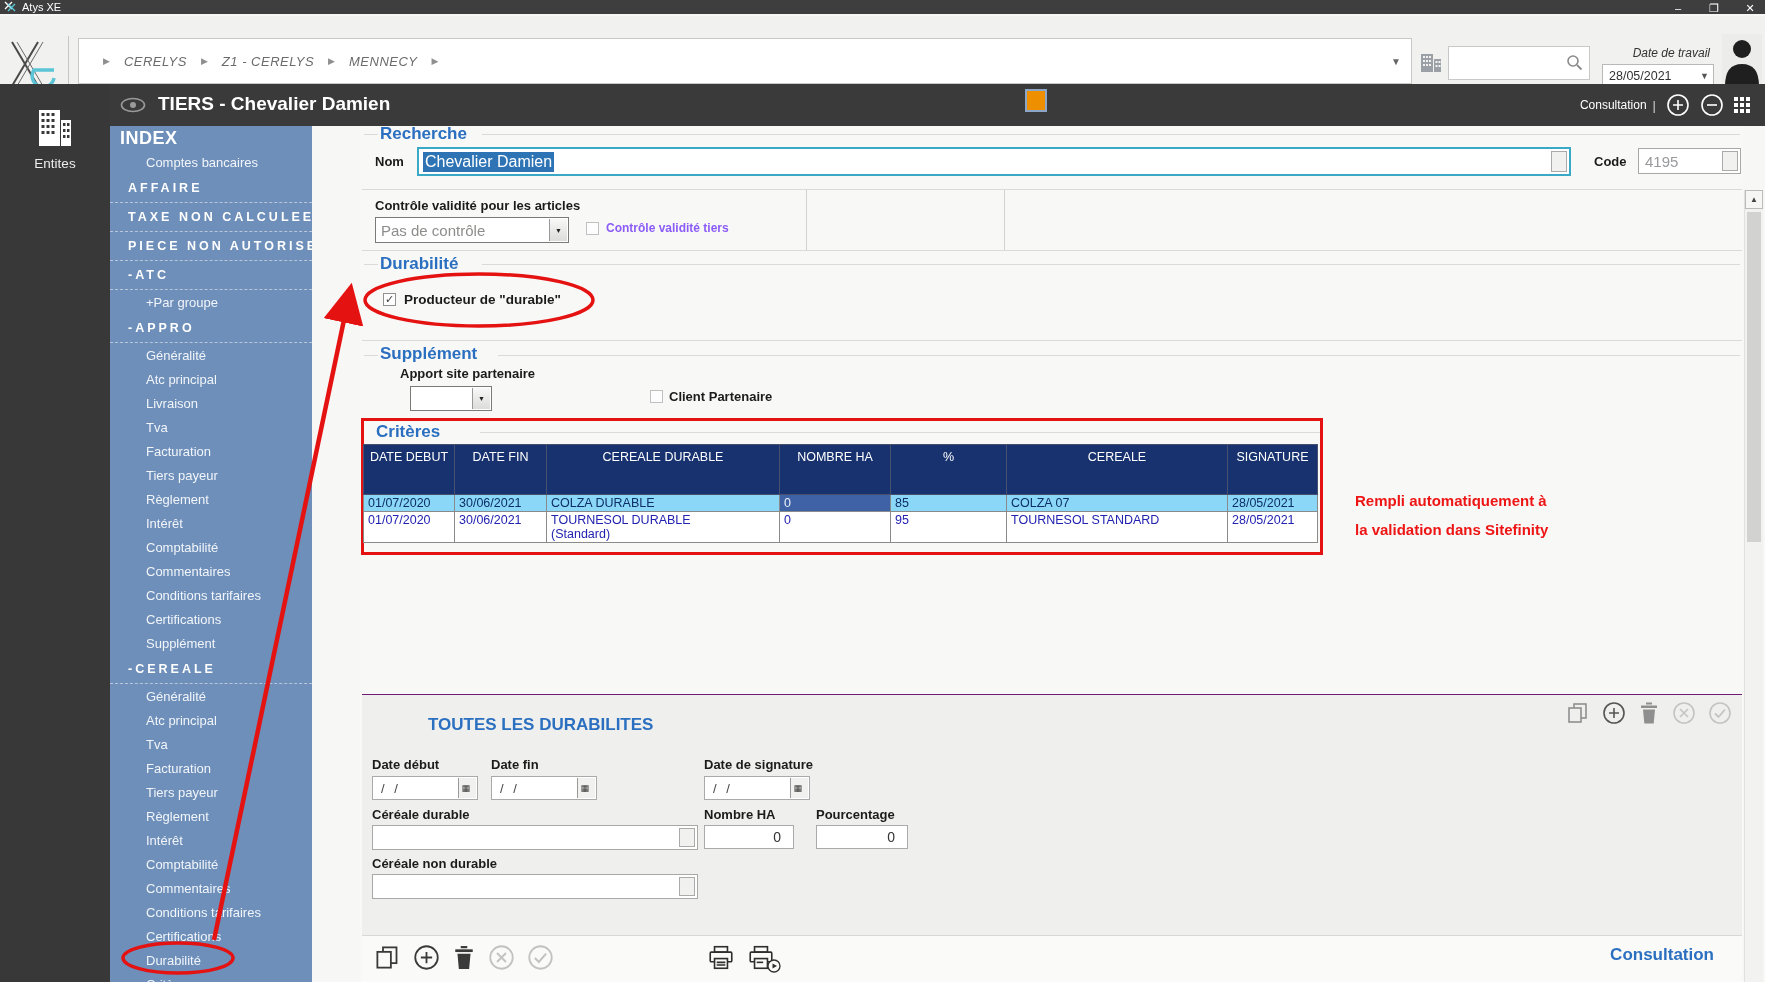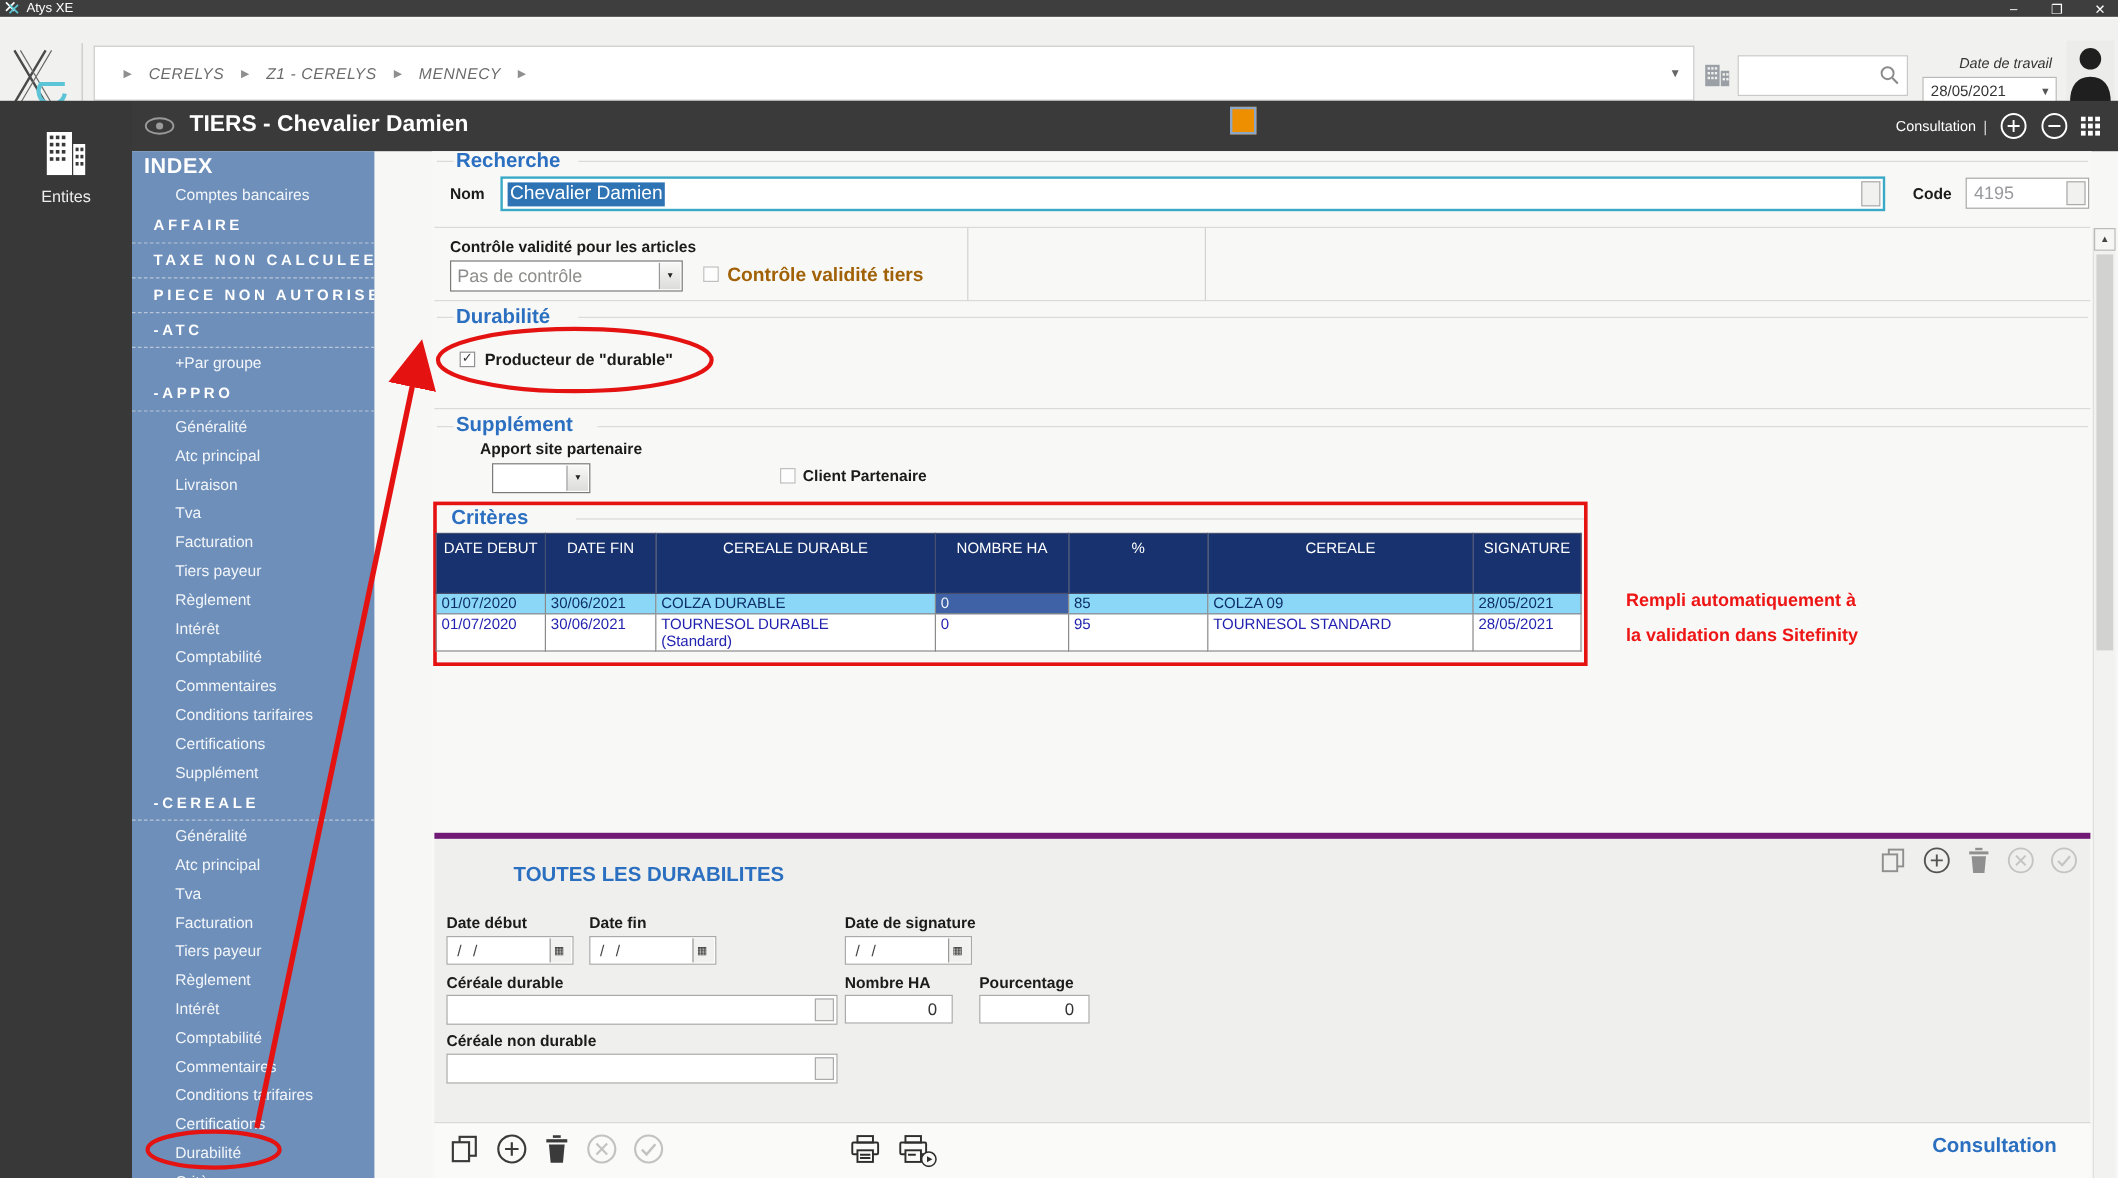--- a/index.html
+++ b/index.html
@@ -64,21 +64,21 @@
   .idx-scroll{position:absolute;left:232px;top:22px;width:16px;height:834px;background:#e9edf2;}
   .idx-scroll .sbtn{position:absolute;left:0;width:16px;height:17px;background:#f4f4f2;border:1px solid #b9b9b7;
         box-sizing:border-box;font-size:8px;color:#444;text-align:center;line-height:15px;}
   .idx-thumb{position:absolute;left:1px;top:20px;width:14px;height:110px;background:#c7cdd6;}
 
   
   .main{left:360px;top:126px;width:1383px;height:856px;background:#f8f8f7;}
   .sect-title{position:absolute;font-size:17px;font-weight:bold;color:#2b6fc0;}
   .fld-line{position:absolute;height:1px;background:#dadad8;}
   .blabel{position:absolute;font-size:13px;font-weight:bold;color:#1b1b1b;white-space:nowrap;}
-  .glabel{position:absolute;font-size:16px;font-weight:bold;color:#a16207;white-space:nowrap;}
+  .glabel{position:absolute;font-size:12px;font-weight:bold;color:#8b5cf6;white-space:nowrap;}
 
   .tinput{position:absolute;background:#fff;border:1px solid #a8a8a6;box-sizing:border-box;
           font-size:14px;color:#333;display:flex;align-items:center;}
   .tinput .sidebtn{position:absolute;right:2px;top:2px;bottom:2px;width:16px;background:#f1f1ef;
                    border:1px solid #aaa;box-sizing:border-box;}
   .nom-input{left:57px;top:21px;width:1154px;height:29px;border:2px solid #3aa9c6;}
   .nom-sel{margin-left:4px;background:#2e74b5;color:#fff;font-size:16px;padding:1px 2px;}
   .code-input{left:1278px;top:22px;width:103px;height:26px;color:#98999c;font-size:15px;padding-left:6px;}
 
   .dropdown{position:absolute;background:#fff;border:1px solid #7a7a78;box-sizing:border-box;
@@ -97,21 +97,21 @@
   .crit-table th{background:#17326e;color:#fff;font-weight:normal;border:1px solid #47506e;height:43px;
                  vertical-align:top;padding-top:5px;font-size:12.5px;}
   .crit-table td{border:1px solid #8a8a8a;padding:1px 4px;vertical-align:top;white-space:pre-line;}
   .row-sel td{background:#8bd7f8;color:#0d2f66;}
   .row-norm td{background:#fff;color:#2222b0;}
   .cell-active{background:#3f62a7 !important;color:#eef2fa !important;}
   .annotation{position:absolute;left:995px;top:360px;color:#ee1515;font-size:15px;font-weight:bold;
               white-space:pre-line;line-height:29px;}
 
   
-  .lowpanel{left:2px;top:568px;width:1380px;height:241px;background:#efefed;border-top:5px solid #701a75;}
+  .lowpanel{left:2px;top:568px;width:1380px;height:241px;background:#efefed;border-top:1px solid #701a75;}
   .toutes-title{position:absolute;left:66px;top:20px;font-size:17px;font-weight:bold;color:#2b6fc0;}
   .icon-row{position:absolute;display:flex;gap:12px;align-items:center;}
   .panel-icons{right:10px;top:6px;}
   .dateinput{position:absolute;height:24px;background:#fff;border:1px solid #aaa;box-sizing:border-box;
              font-size:13px;color:#444;display:flex;align-items:center;padding-left:8px;letter-spacing:3px;}
   .calbtn{position:absolute;right:1px;top:1px;bottom:1px;width:17px;background:#f1f1ef;border-left:1px solid #999;
           display:flex;align-items:center;justify-content:center;font-size:9px;color:#333;}
   .numinput{position:absolute;height:24px;background:#fff;border:1px solid #aaa;box-sizing:border-box;
             font-size:14px;color:#333;text-align:right;line-height:22px;padding-right:12px;}
 
@@ -398,21 +398,21 @@
             <th>SIGNATURE</th>
           </tr>
         </thead>
       <tbody id="crit-body">
           <tr class="row-sel">
             <td>01/07/2020</td>
             <td>30/06/2021</td>
             <td>COLZA DURABLE</td>
             <td class="cell-active">0</td>
             <td>85</td>
-            <td>COLZA 09</td>
+            <td>COLZA 07</td>
             <td>28/05/2021</td>
           </tr>
           <tr class="row-norm">
             <td>01/07/2020</td>
             <td>30/06/2021</td>
             <td>TOURNESOL DURABLE
 (Standard)</td>
             <td>0</td>
             <td>95</td>
             <td>TOURNESOL STANDARD</td>

